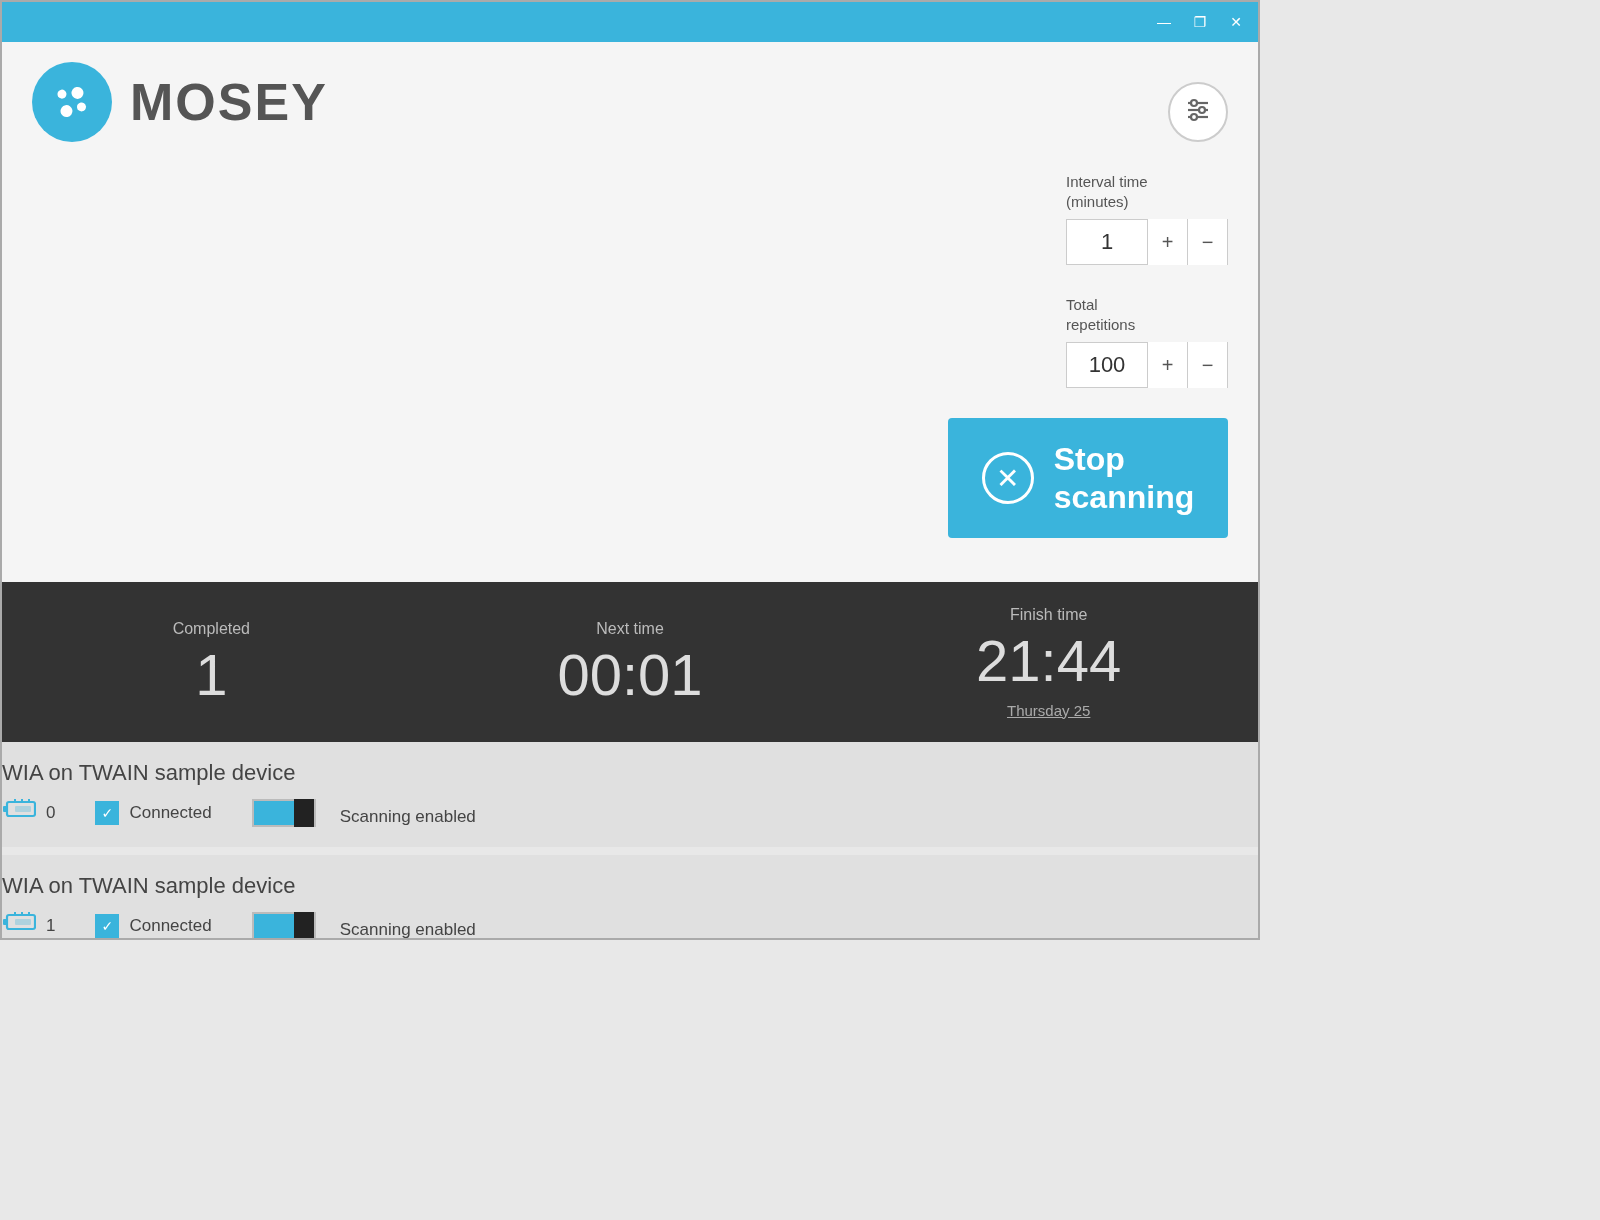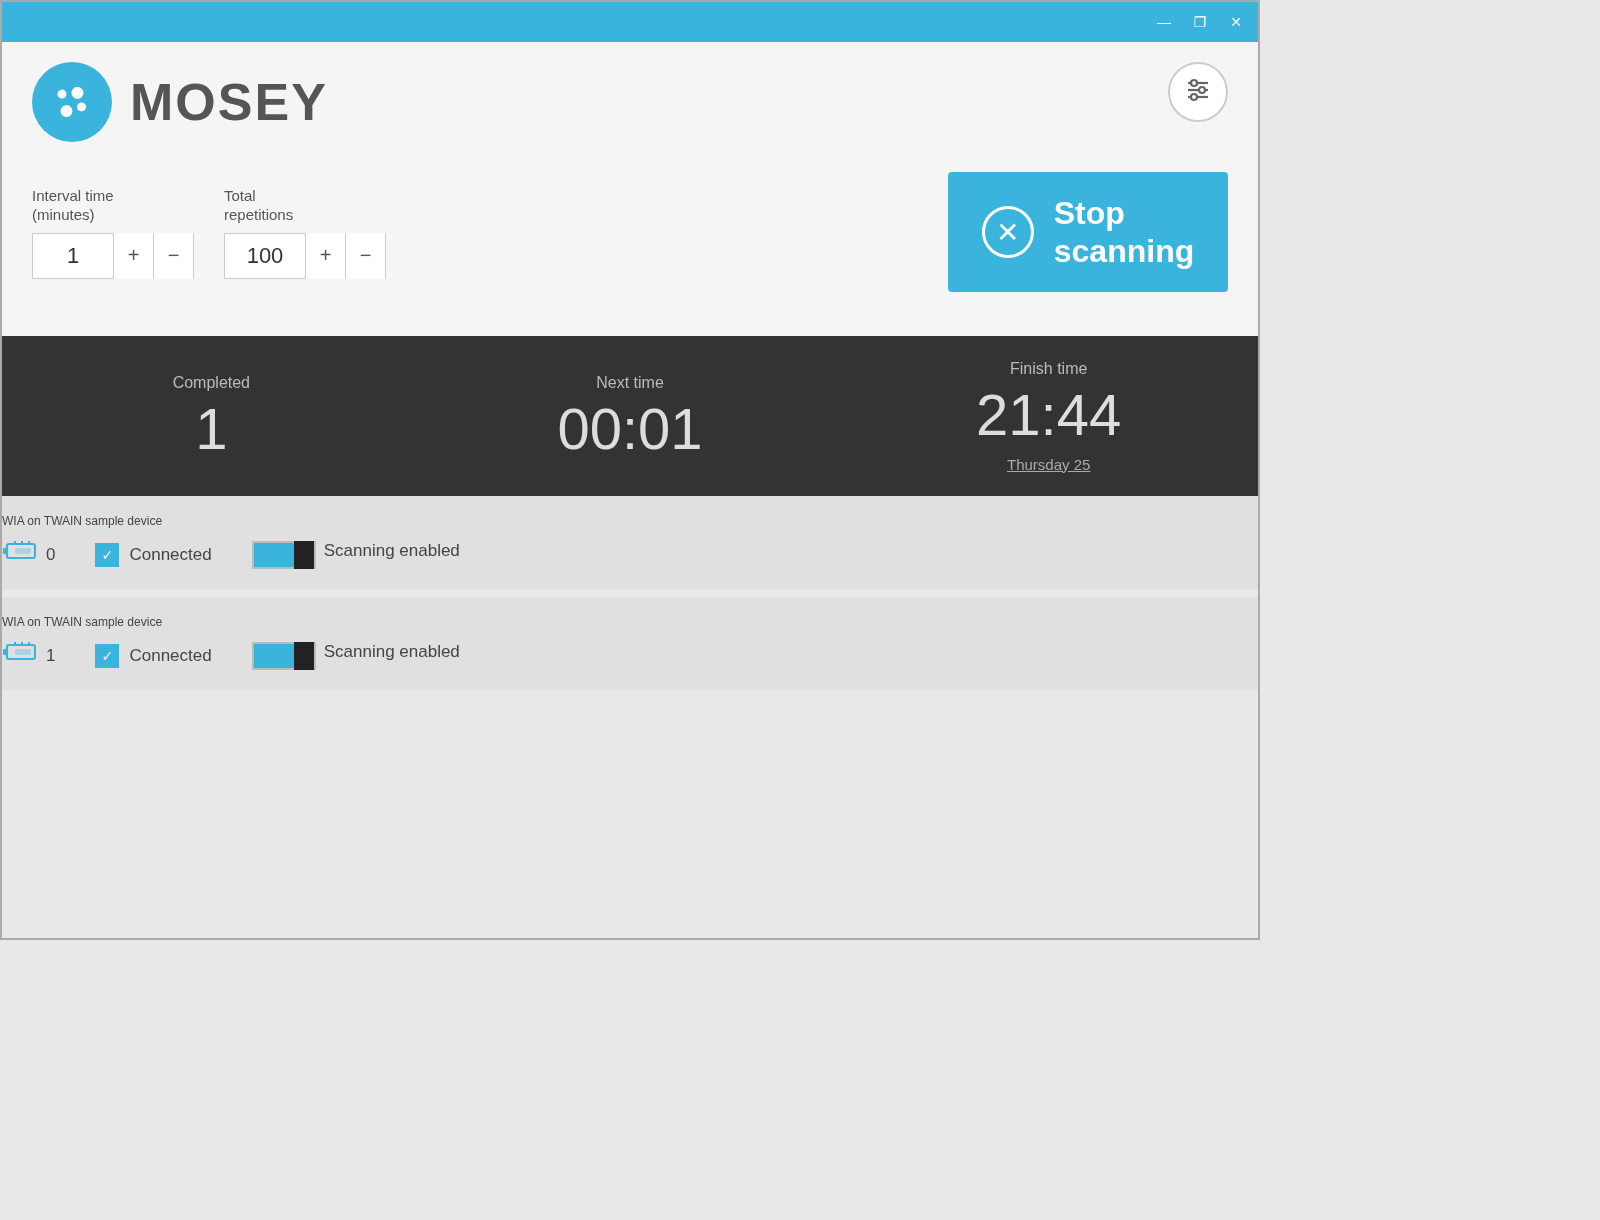--- a/index.html
+++ b/index.html
@@ -31,21 +31,21 @@
       line-height: 1;
     }
     
     .main-content {
       background: #f5f5f5;
       padding: 20px 30px;
     }
     
     .header {
       display: flex;
-      align-items: flex-start;
+      align-items: flex-end;
       justify-content: space-between;
       margin-bottom: 30px;
     }
     .logo-area {
       display: flex;
       align-items: center;
       gap: 18px;
     }
     .logo-circle {
       width: 80px;
@@ -231,21 +231,21 @@
       height: 360px;
       background: #e8e8e8;
       position: relative;
     }
     .device-item {
       background: #e0e0e0;
       padding: 18px 30px;
       margin-bottom: 8px;
     }
     .device-name {
-      font-size: 12px;
+      font-size: 22px;
       color: #444;
       margin-bottom: 10px;
     }
     .device-status-row {
       display: flex;
       align-items: center;
       gap: 40px;
     }
     .scanner-icon-wrap {
       display: flex;
@@ -276,22 +276,22 @@
       justify-content: center;
       color: white;
       font-size: 14px;
     }
     .connected-text {
       font-size: 17px;
       color: #444;
     }
     .toggle-wrap {
       display: flex;
-      align-items: flex-start;
-      gap: 8px;
+      align-items: flex-end;
+      gap: 24px;
     }
     .toggle {
       width: 64px;
       height: 28px;
       background: white;
       border: 2px solid #bbb;
       position: relative;
       display: flex;
       align-items: center;
     }
@@ -377,21 +377,21 @@
           <line x1="4" y1="22" x2="24" y2="22" stroke="#666" stroke-width="2.2"></line>
           <circle cx="10" cy="22" r="3" fill="white" stroke="#666" stroke-width="2.2"></circle>
         </svg>
       </span>
     </button>
   </div>
 
   <div class="top-row">
     <div class="left-controls">
 
-      <div style="display:flex;align-items:center;gap:30px;margin-bottom:16px;">
+      <div style="display:flex;align-items:flex-end;gap:30px;margin-bottom:16px;flex-direction:column;">
 
         <div class="control-group">
           <span class="control-label" style="white-space:pre-line;">Interval time
 (minutes)</span>
           <div class="number-input">
             <span class="number-value">1</span>
             <button class="num-btn">+</button>
             <button class="num-btn">−</button>
           </div>
         </div>

